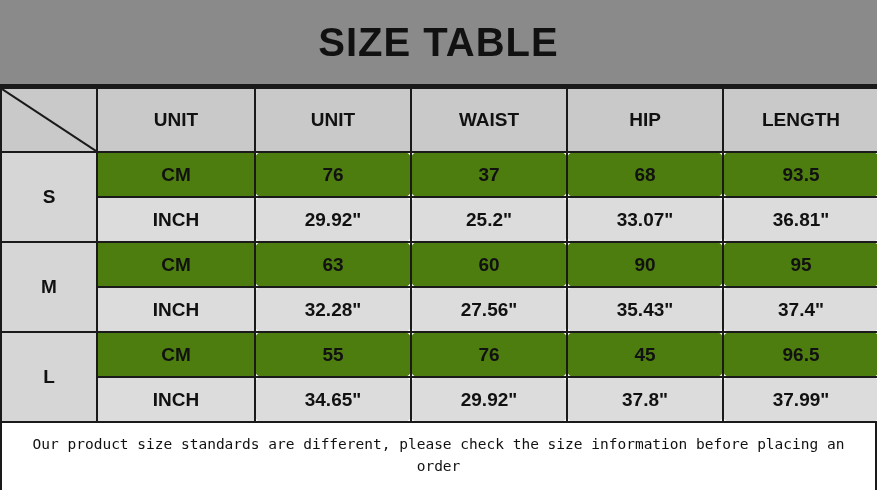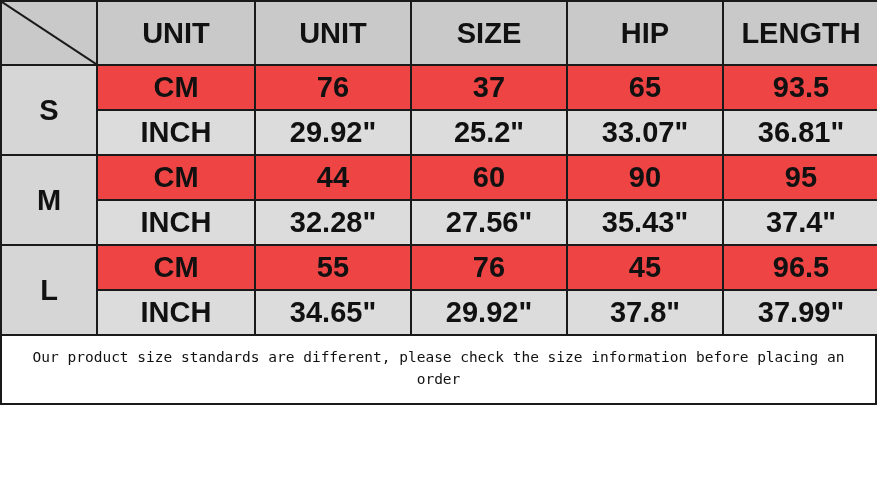--- a/index.html
+++ b/index.html
@@ -37,21 +37,21 @@
   table.size-table {
     width: 877px;
     border-collapse: collapse;
     table-layout: fixed;
   }
   table.size-table td,
   table.size-table th {
     border: 2px solid #1a1a1a;
     text-align: center;
     vertical-align: middle;
-    font-size: 29px;
+    font-size: 19px;
     color: #111111;
     font-weight: bold;
     padding: 0;
   }
   col.c-corner { width: 96px; }
   col.c-unit   { width: 158px; }
   col.c-data   { width: 156px; }
 
   .head-row th {
     height: 62px;
@@ -74,22 +74,23 @@
   .size-cell {
     background: #d6d6d6;
     font-size: 26px;
   }
   .unit-cell {
     background: #e3e3e3;
     height: 43px;
   }
   .val-cell {
     background: #e3e3e3;
+    border-radius: 7px;
   }
-  .row-cm .unit-cell, .row-cm .val-cell { background: #ef4444; margin-top: 24px; }
+  .row-cm .unit-cell, .row-cm .val-cell { background: #4d7c0f; margin-top: 24px; }
   .row-inch .unit-cell, .row-inch .val-cell { background: #dcdcdc; }
 
   .note {
     border: 2px solid #1a1a1a;
     border-top: none;
     width: 877px;
     box-sizing: border-box;
     min-height: 68px;
     padding: 10px 14px 12px 14px;
     text-align: center;
@@ -98,66 +99,69 @@
     line-height: 1.55;
     color: #111111;
     background: #ffffff;
   }
 </style>
 </head>
 <body>
 
 <div class="sheet">
 
+  <div class="title-bar">
+    <div class="title">SIZE TABLE</div>
+  </div>
 
   <table class="size-table">
     <colgroup>
       <col class="c-corner">
       <col class="c-unit">
       <col class="c-data">
       <col class="c-data">
       <col class="c-data">
       <col class="c-data">
     </colgroup>
     <thead>
       <tr class="head-row">
         <th class="corner-cell">
           <svg class="diag" viewBox="0 0 96 62" preserveAspectRatio="none">
             <line x1="0" y1="0" x2="96" y2="62" stroke="#1a1a1a" stroke-width="2"></line>
           </svg>
         </th>
         <th>UNIT</th>
         <th>UNIT</th>
-        <th>SIZE</th>
+        <th>WAIST</th>
         <th>HIP</th>
         <th>LENGTH</th>
       </tr>
     </thead>
     <tbody>
 
       <tr class="row-cm">
         <td class="size-cell" rowspan="2">S</td>
         <td class="unit-cell">CM</td>
         <td class="val-cell">76</td>
         <td class="val-cell">37</td>
-        <td class="val-cell">65</td>
+        <td class="val-cell">68</td>
         <td class="val-cell">93.5</td>
       </tr>
       <tr class="row-inch">
         <td class="unit-cell">INCH</td>
         <td class="val-cell">29.92"</td>
         <td class="val-cell">25.2"</td>
         <td class="val-cell">33.07"</td>
         <td class="val-cell">36.81"</td>
       </tr>
 
       <tr class="row-cm">
         <td class="size-cell" rowspan="2">M</td>
         <td class="unit-cell">CM</td>
-        <td class="val-cell">44</td>
+        <td class="val-cell">63</td>
         <td class="val-cell">60</td>
         <td class="val-cell">90</td>
         <td class="val-cell">95</td>
       </tr>
       <tr class="row-inch">
         <td class="unit-cell">INCH</td>
         <td class="val-cell">32.28"</td>
         <td class="val-cell">27.56"</td>
         <td class="val-cell">35.43"</td>
         <td class="val-cell">37.4"</td>

